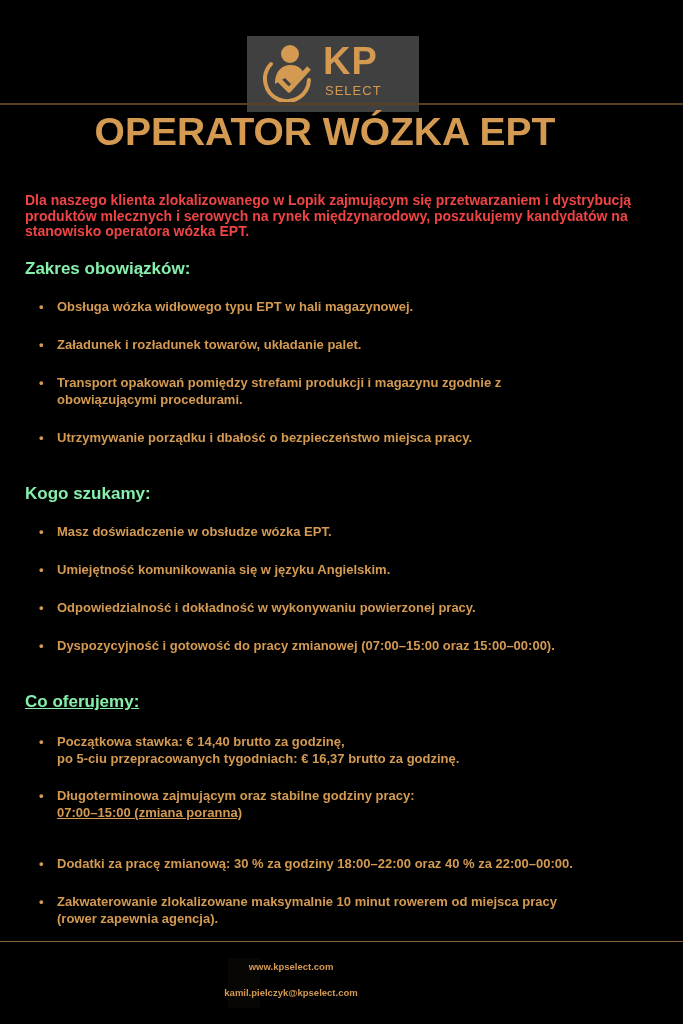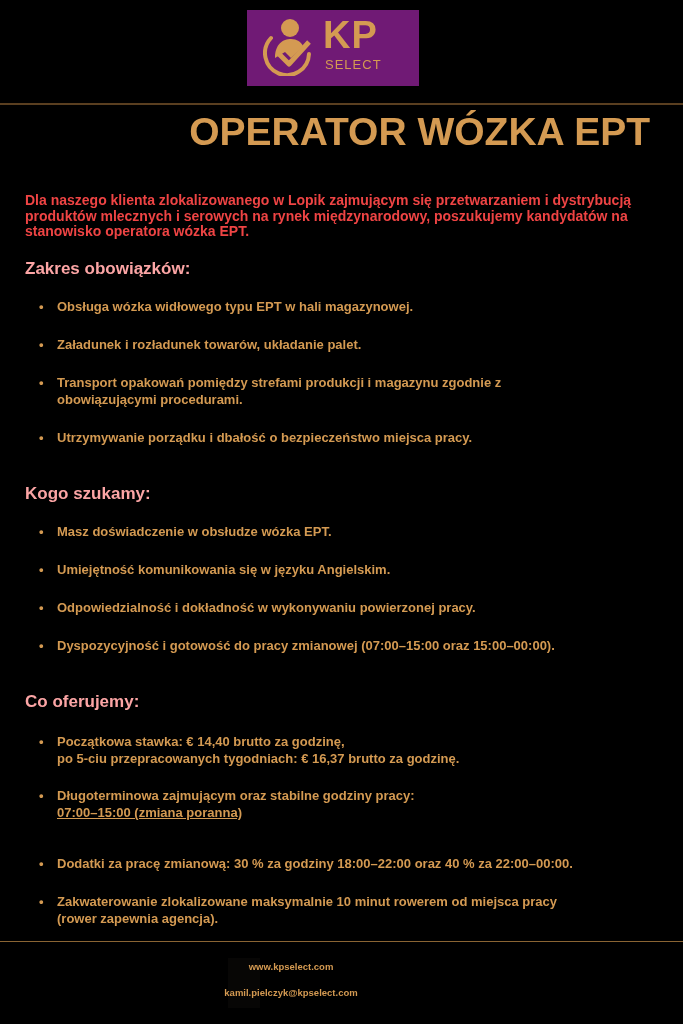--- a/index.html
+++ b/index.html
@@ -4,44 +4,44 @@
 <style>
   html, body { margin: 0; padding: 0; }
   body {
     width: 683px; height: 1024px; overflow: hidden;
     background: #000;
     font-family: "Liberation Sans", sans-serif;
     color: #d49a52;
     position: relative;
   }
   .logo-box {
-    position: absolute; left: 247px; top: 10px; width: 172px; height: 76px;
-    background: #701a75;
+    position: absolute; left: 247px; top: 36px; width: 172px; height: 76px;
+    background: #404040;
   }
   .logo-svg { position: absolute; left: 16px; top: 4px; width: 52px; height: 62px; }
   .logo-kp {
     position: absolute; left: 76px; top: 6px;
     font-size: 38px; font-weight: bold; color: #d49a52; letter-spacing: 1px; line-height: 38px;
   }
   .logo-select {
     position: absolute; left: 78px; top: 45px;
     font-size: 13px; font-weight: normal; color: #d49a52; letter-spacing: 1px; line-height: 20px;
   }
   .hr-top { position: absolute; left: 0; top: 103px; width: 683px; height: 2px; background: #5a3f20; }
   .hr-bottom { position: absolute; left: 0; top: 941px; width: 683px; height: 1px; background: #8a6433; }
   .title {
-    position: absolute; left: 0; width: 650px; top: 110px; text-align: right;
+    position: absolute; left: 0; width: 650px; top: 110px; text-align: center;
     font-size: 39px; font-weight: bold; color: #d49a52; letter-spacing: 0px;
   }
   .intro {
     position: absolute; left: 25px; top: 193px; width: 640px;
     font-size: 14px; font-weight: bold; line-height: 15.5px; color: #ef4444;
   }
   .section-h {
-    position: absolute; left: 25px; font-size: 17px; font-weight: bold; color: #fca5a5;
+    position: absolute; left: 25px; font-size: 17px; font-weight: bold; color: #86efac;
   }
   ul.items { position: absolute; left: 25px; margin: 0; padding: 0; list-style: none; width: 640px; }
   ul.items li {
     position: absolute; left: 0; padding-left: 32px;
     font-size: 13px; font-weight: bold; line-height: 16.5px; color: #d49a52; white-space: nowrap;
   }
   ul.items li .bullet { position: absolute; left: 14px; top: 0; }
   .u { text-decoration: underline; }
   .footer-dark { position: absolute; left: 228px; top: 958px; width: 32px; height: 50px; background: #070605; }
   .footer-link {
@@ -78,21 +78,21 @@
 </ul>
 
 <div class="section-h" style="top:484px;">Kogo szukamy:</div>
 <ul class="items" style="top:524px;">
   <li style="top:0px;"><span class="bullet">•</span><span>Masz doświadczenie w obsłudze wózka EPT.</span></li>
   <li style="top:38px;"><span class="bullet">•</span><span>Umiejętność komunikowania się w języku Angielskim.</span></li>
   <li style="top:76px;"><span class="bullet">•</span><span>Odpowiedzialność i dokładność w wykonywaniu powierzonej pracy.</span></li>
   <li style="top:114px;"><span class="bullet">•</span><span>Dyspozycyjność i gotowość do pracy zmianowej (07:00–15:00 oraz 15:00–00:00).</span></li>
 </ul>
 
-<div class="section-h" style="top:692px;">Co oferujemy:</div>
+<div class="section-h" style="top:692px;text-decoration:underline;">Co oferujemy:</div>
 <ul class="items" style="top:734px;">
   <li style="top:0px;"><span class="bullet">•</span><span>Początkowa stawka: € 14,40 brutto za godzinę,</span><br><span>po 5-ciu przepracowanych tygodniach: € 16,37 brutto za godzinę.</span></li>
   <li style="top:54px;"><span class="bullet">•</span><span>Długoterminowa zajmującym oraz stabilne godziny pracy:</span><br><span class="u">07:00–15:00 (zmiana poranna)</span><br></li>
   <li style="top:122px;"><span class="bullet">•</span><span>Dodatki za pracę zmianową: 30 % za godziny 18:00–22:00 oraz 40 % za 22:00–00:00.</span></li>
   <li style="top:160px;"><span class="bullet">•</span><span>Zakwaterowanie zlokalizowane maksymalnie 10 minut rowerem od miejsca pracy</span><br><span>(rower zapewnia agencja).</span></li>
 </ul>
 
 <div class="hr-bottom"></div>
 
 <div class="footer-dark"></div>

